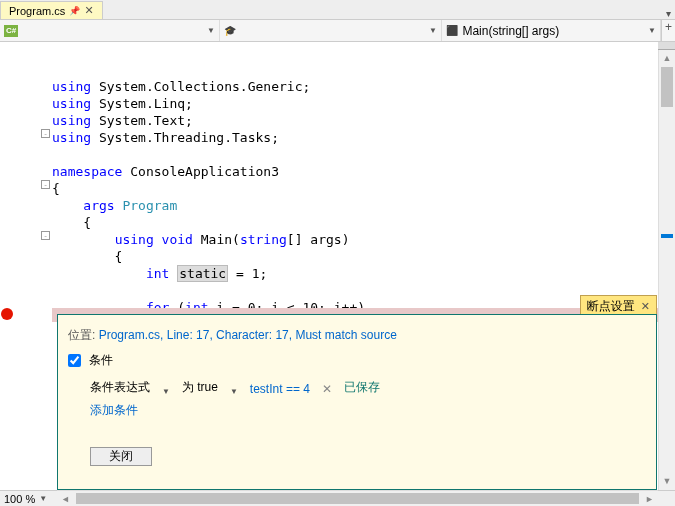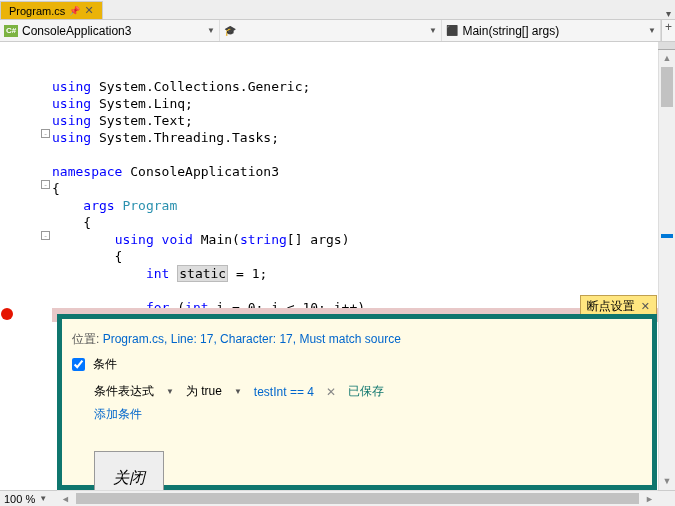--- a/index.html
+++ b/index.html
@@ -1,18 +1,18 @@
 <!DOCTYPE html>
 <html><head>
 <meta charset="utf-8">
 <style>
 * { box-sizing: border-box; margin: 0; padding: 0; }
 body { font-family: "Segoe UI", Tahoma, sans-serif; font-size: 12px; background: #fff; width: 675px; height: 506px; overflow: hidden; position: relative; }
 .tab-bar { height: 20px; background: #eee; display: flex; align-items: end; border-bottom: 1px solid #ccc; }
-.tab { background: #eab308; padding: 2px 8px; border: 1px solid #ccc; border-bottom: none; display: flex; align-items: center; gap: 4px; font-size: 11px; }
+.tab { background: #fef9c3; padding: 2px 8px; border: 1px solid #ccc; border-bottom: none; display: flex; align-items: center; gap: 4px; font-size: 11px; }
 .pin { color: #555; font-size: 9px; }
 .close-x { color: #555; cursor: pointer; font-size: 11px; }
 .nav-bar { height: 22px; display: flex; border-bottom: 1px solid #ccc; background: #f5f5f5; }
 .nav-cell { display: flex; align-items: center; padding: 0 4px; border-right: 1px solid #ddd; gap: 4px; font-size: 12px; }
 .nav-cell.first { width: 220px; }
 .nav-cell.mid { width: 222px; }
 .nav-cell.last { flex: 1; }
 .nav-icon { font-size: 10px; }
 .nav-drop { margin-left: auto; color: #555; font-size: 8px; }
 .plus-box { width: 14px; text-align: center; border-left: 1px solid #ccc; color: #555; }
@@ -25,31 +25,31 @@
 .kw { color: #0000ff; }
 .typ { color: #2b91af; }
 .hl { background: #ddd; border: 1px solid #bbb; padding: 0 1px; }
 .bp-line { background: #e8c8c8; position: absolute; top: 266px; left: 0; right: 0; height: 17px; }
 .scroll-v { position: absolute; right: 0; top: 42px; width: 17px; height: 448px; background: #f0f0f0; border-left: 1px solid #ddd; }
 .scroll-arrow { height: 17px; text-align: center; color: #888; font-size: 9px; line-height: 17px; cursor: pointer; }
 .scroll-thumb { margin: 0 2px; background: #c2c2c2; height: 40px; }
 .split-h { position: absolute; right: 0; top: 42px; width: 17px; height: 8px; background: #ddd; border-bottom: 1px solid #aaa; cursor: pointer; z-index: 2; }
 .mark-blue { position: absolute; right: 2px; width: 12px; height: 4px; background: #0078d7; }
 .popup-hdr { position: absolute; right: 18px; top: 295px; background: #ffe680; border: 1px solid #c0a050; padding: 2px 6px; font-size: 12px; display: flex; align-items: center; gap: 6px; }
-.popup { position: absolute; left: 57px; right: 18px; top: 314px; bottom: 16px; background: #fffbe6; border: 5px solid #0f766e; padding: 12px 10px; font-size: 12px; }
+.popup { position: absolute; left: 57px; right: 18px; top: 314px; bottom: 16px; background: #fffbe6; border: 1px solid #0f766e; padding: 12px 10px; font-size: 12px; }
 .loc { color: #555; margin-bottom: 8px; }
 .loc a { color: #0066cc; text-decoration: none; }
 .row { display: flex; align-items: center; gap: 8px; margin-bottom: 10px; }
 .chk { width: 13px; height: 13px; }
-.indent { margin-left: 22px; display: flex; align-items: center; gap: 12px; }
+.indent { margin-left: 22px; display: flex; align-items: flex-end; gap: 12px; }
 .dd { display: inline-flex; align-items: center; gap: 4px; }
 .dd-arrow { font-size: 8px; color: #555; }
 .link { color: #0066cc; }
 .saved { color: #0f766e; }
-.btn { border: 1px solid #999; background: #eee; padding: 16px 18px; cursor: pointer; font-size: 16px; margin-left: 22px; font-style: italic; }
+.btn { border: 1px solid #999; background: #eee; padding: 0 18px; cursor: pointer; font-size: 12px; margin-left: 22px; }
 .status { position: absolute; left: 0; bottom: 0; height: 16px; width: 100%; background: #f0f0f0; border-top: 1px solid #ccc; display: flex; align-items: center; font-size: 11px; padding: 0 4px; gap: 4px; }
 .scroll-h { position: absolute; left: 57px; right: 17px; bottom: 0; height: 16px; background: #f0f0f0; border-top: 1px solid #ddd; display: flex; }
 .scroll-h-arrow { width: 17px; text-align: center; color: #888; font-size: 9px; line-height: 16px; cursor: pointer; }
 .scroll-h-thumb { flex: 1; margin: 2px; background: #c2c2c2; }
 .csicon { display: inline-block; width: 14px; height: 12px; background: #7cb342; color: #fff; font-size: 8px; line-height: 12px; text-align: center; font-weight: bold; }
 </style>
 </head>
 <body>
 
 <div class="tab-bar">
@@ -57,21 +57,20 @@
     <span>Program.cs</span>
     <span class="pin">📌</span>
     <span class="close-x">✕</span>
   </div>
   <div style="margin-left:auto;padding:0 4px;color:#555;font-size:10px">▾</div>
 </div>
 
 <div class="nav-bar">
   <div class="nav-cell first">
     <span class="csicon">C#</span>
-    <span>ConsoleApplication3</span>
     <span class="nav-drop">▼</span>
   </div>
   <div class="nav-cell mid">
     <span class="nav-icon" style="color:#d4a017">🎓</span>
     <span class="nav-drop">▼</span>
   </div>
   <div class="nav-cell last">
     <span class="nav-icon" style="color:#9b4f96">⬛</span>
     <span>Main(string[] args)</span>
     <span class="nav-drop">▼</span>

